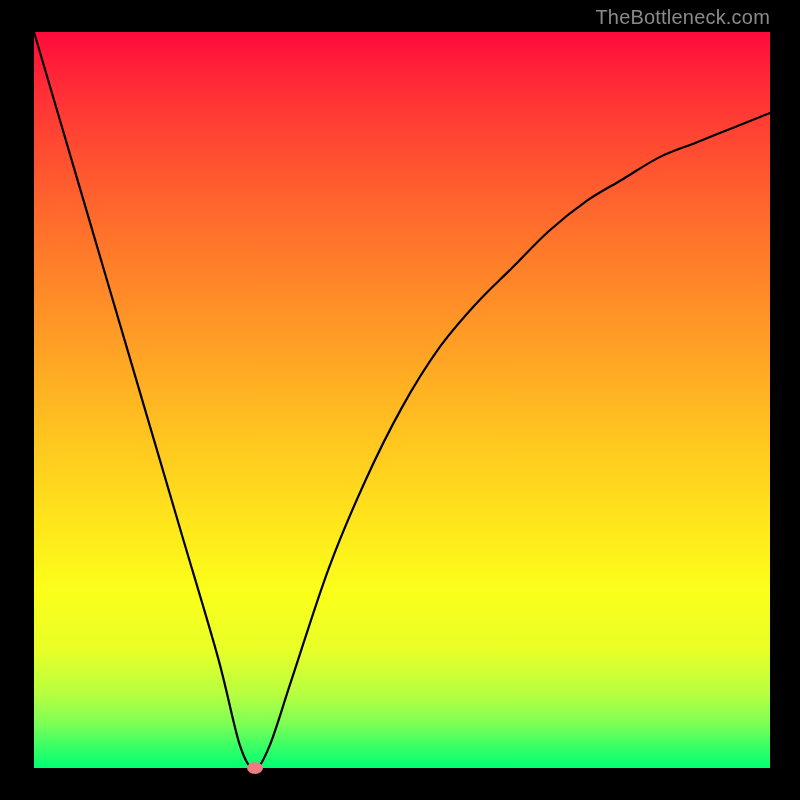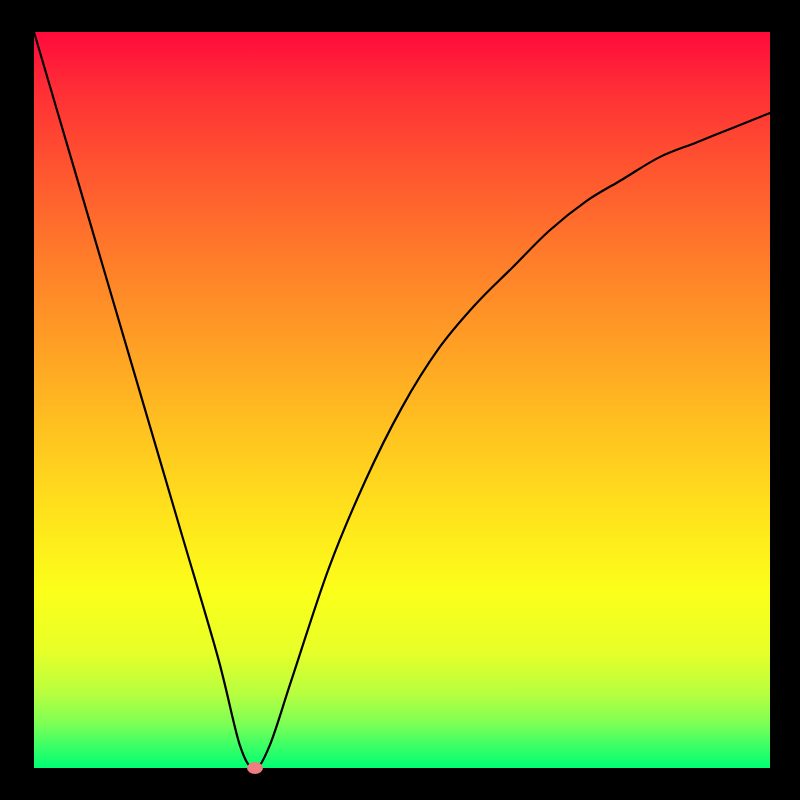--- a/index.html
+++ b/index.html
@@ -62,19 +62,20 @@
     top: 0;
     width: 736px;
     height: 736px;
     overflow: visible;
   }
 </style>
 </head>
 <body>
 
 <div class="frame">
+  <div class="watermark">TheBottleneck.com</div>
   <div class="plot-area">
     <svg class="curve" viewBox="0 0 736 736" preserveAspectRatio="none">
       <path id="curve-path" fill="none" stroke="#000" stroke-width="2.2" stroke-linejoin="round" stroke-linecap="round" d="M 0.00 0.00 C 6.13 20.85, 24.53 83.41, 36.80 125.12 C 49.07 166.83, 61.33 208.53, 73.60 250.24 C 85.87 291.95, 98.13 333.65, 110.40 375.36 C 122.67 417.07, 134.93 458.77, 147.20 500.48 C 159.47 542.19, 174.19 590.03, 184.00 625.60 C 193.81 661.17, 199.95 695.52, 206.08 713.92 C 212.21 732.32, 215.89 736.00, 220.80 736.00 C 225.71 736.00, 229.39 728.64, 235.52 713.92 C 241.65 699.20, 247.79 677.12, 257.60 647.68 C 267.41 618.24, 282.13 570.40, 294.40 537.28 C 306.67 504.16, 318.93 475.95, 331.20 448.96 C 343.47 421.97, 355.73 397.44, 368.00 375.36 C 380.27 353.28, 392.53 333.65, 404.80 316.48 C 417.07 299.31, 429.33 285.81, 441.60 272.32 C 453.87 258.83, 466.13 247.79, 478.40 235.52 C 490.67 223.25, 502.93 209.76, 515.20 198.72 C 527.47 187.68, 539.73 177.87, 552.00 169.28 C 564.27 160.69, 576.53 154.56, 588.80 147.20 C 601.07 139.84, 613.33 131.25, 625.60 125.12 C 637.87 118.99, 650.13 115.31, 662.40 110.40 C 674.67 105.49, 686.93 100.59, 699.20 95.68 C 711.47 90.77, 729.87 83.41, 736.00 80.96"></path>
     </svg>
     <div id="marker" class="marker" style="left: 220.8px; top: 736px; background: rgb(239, 124, 128);"></div>
   </div>
 </div>
 
 </body></html>

